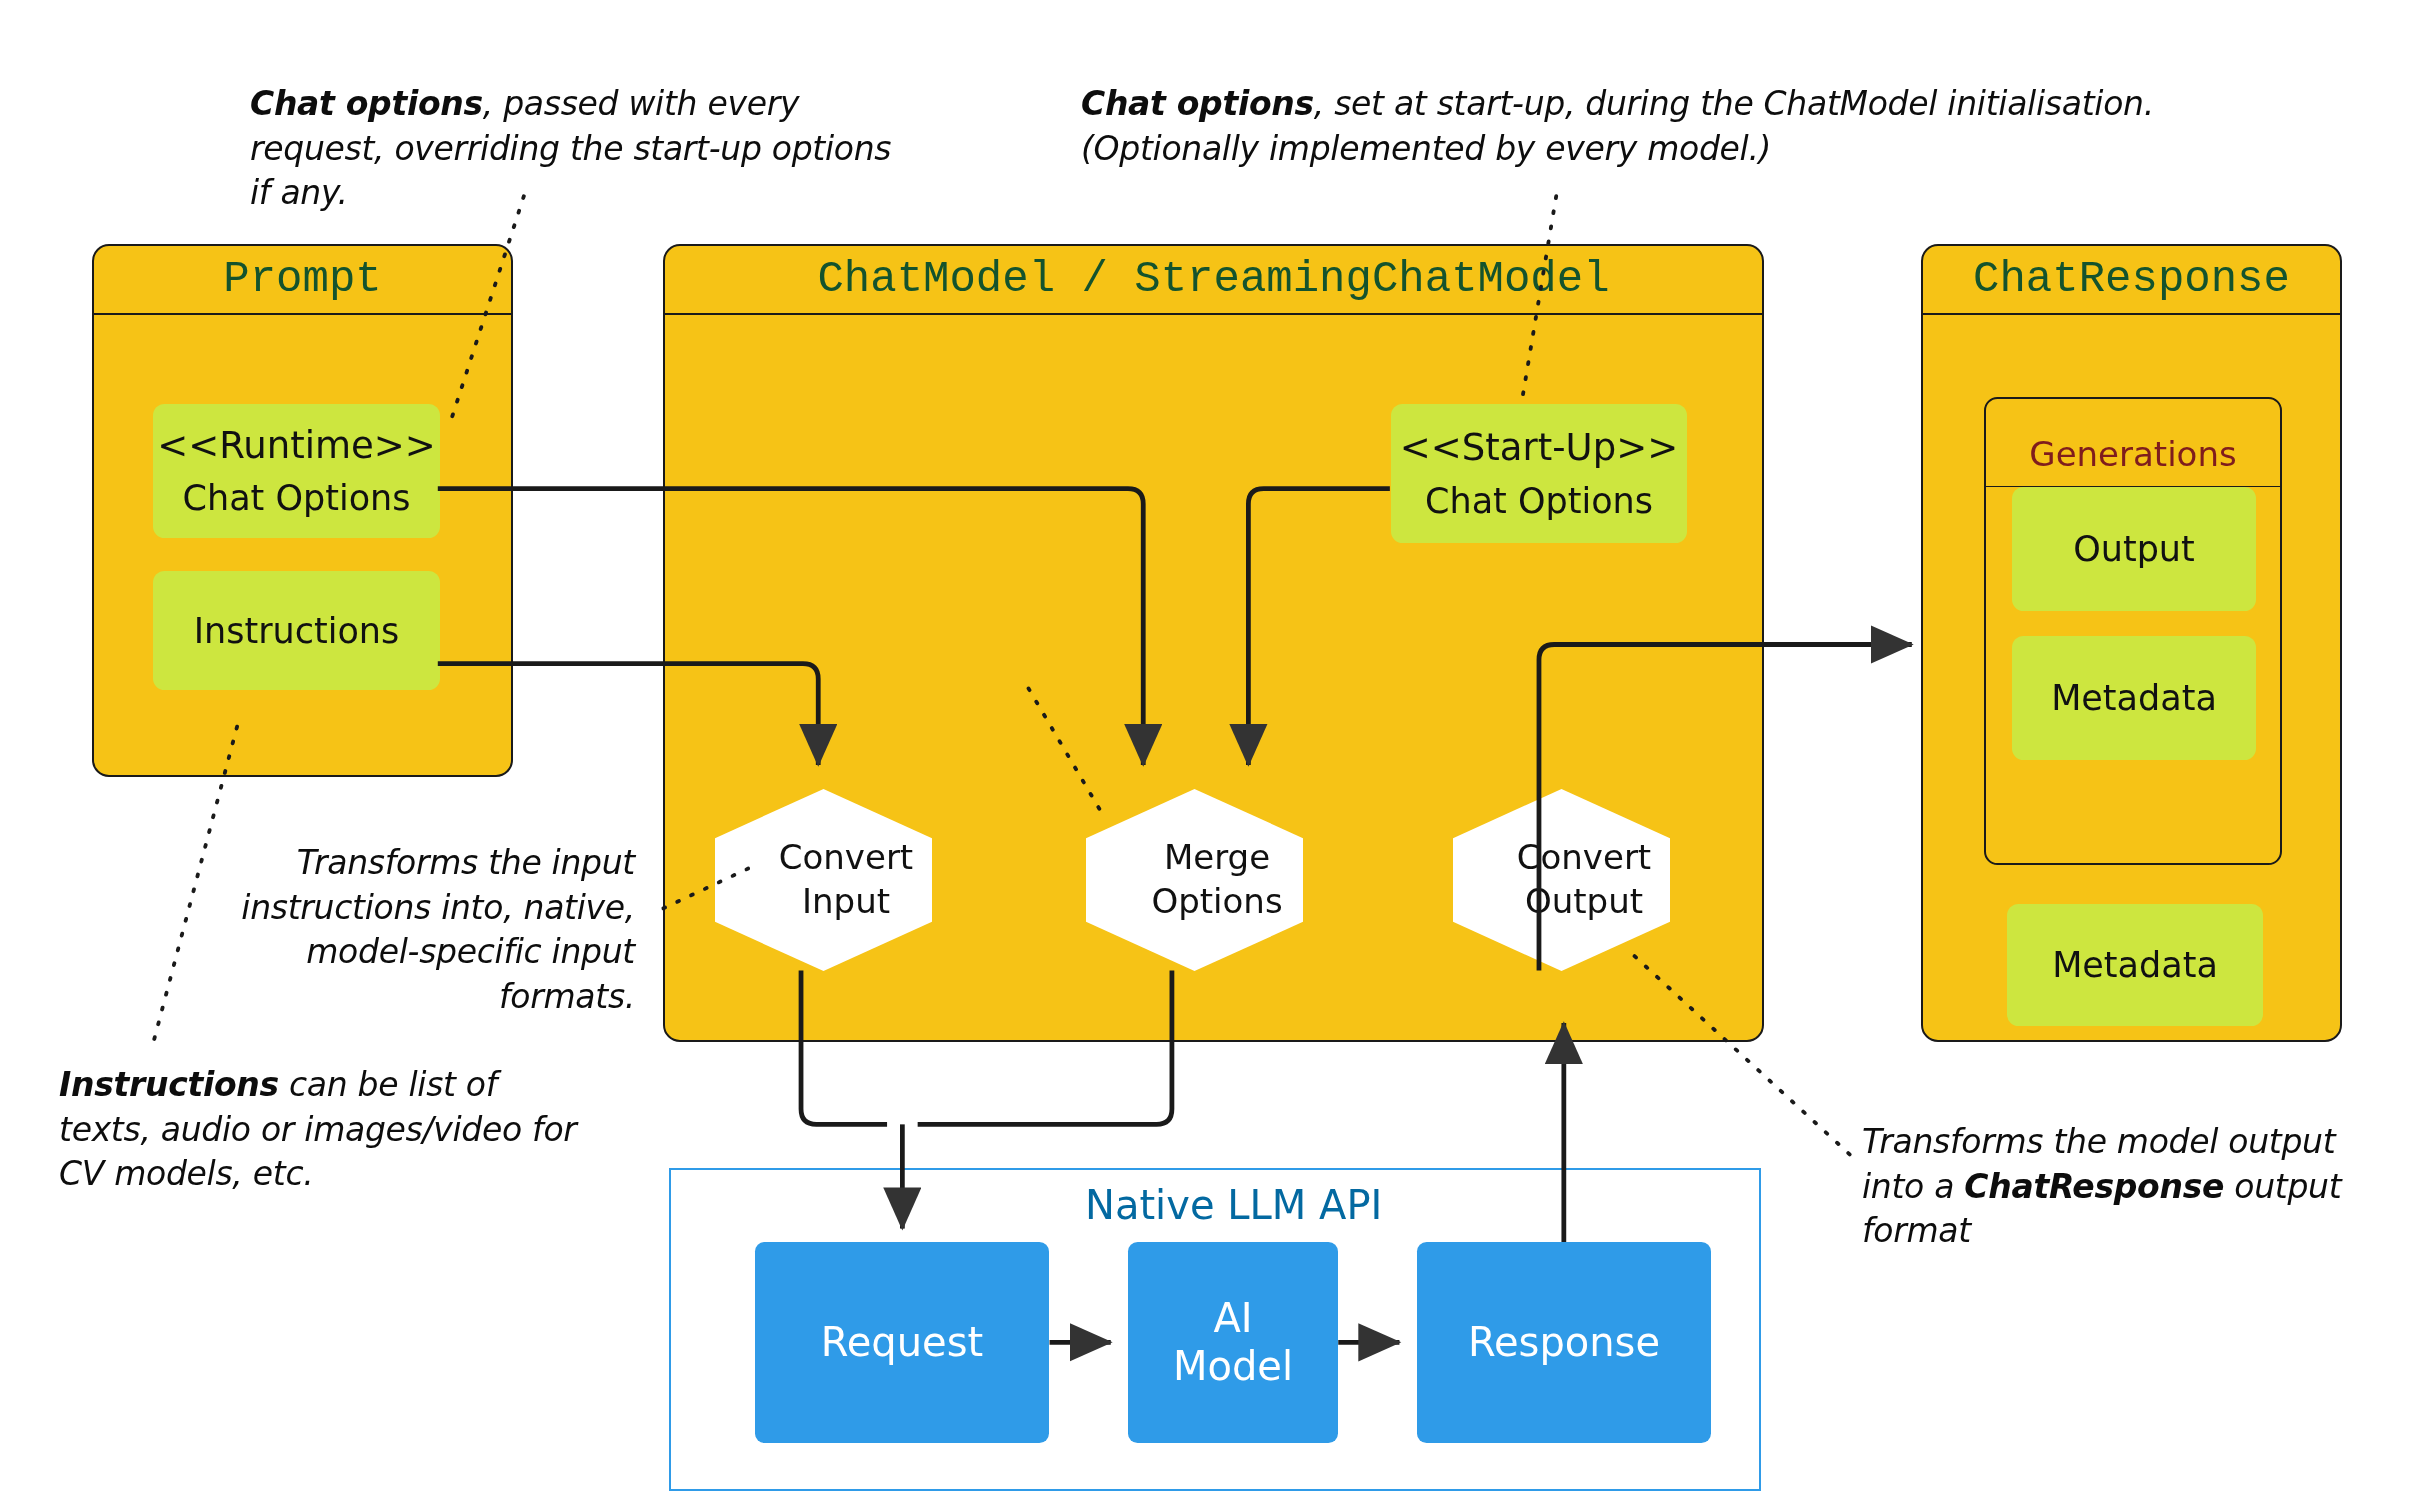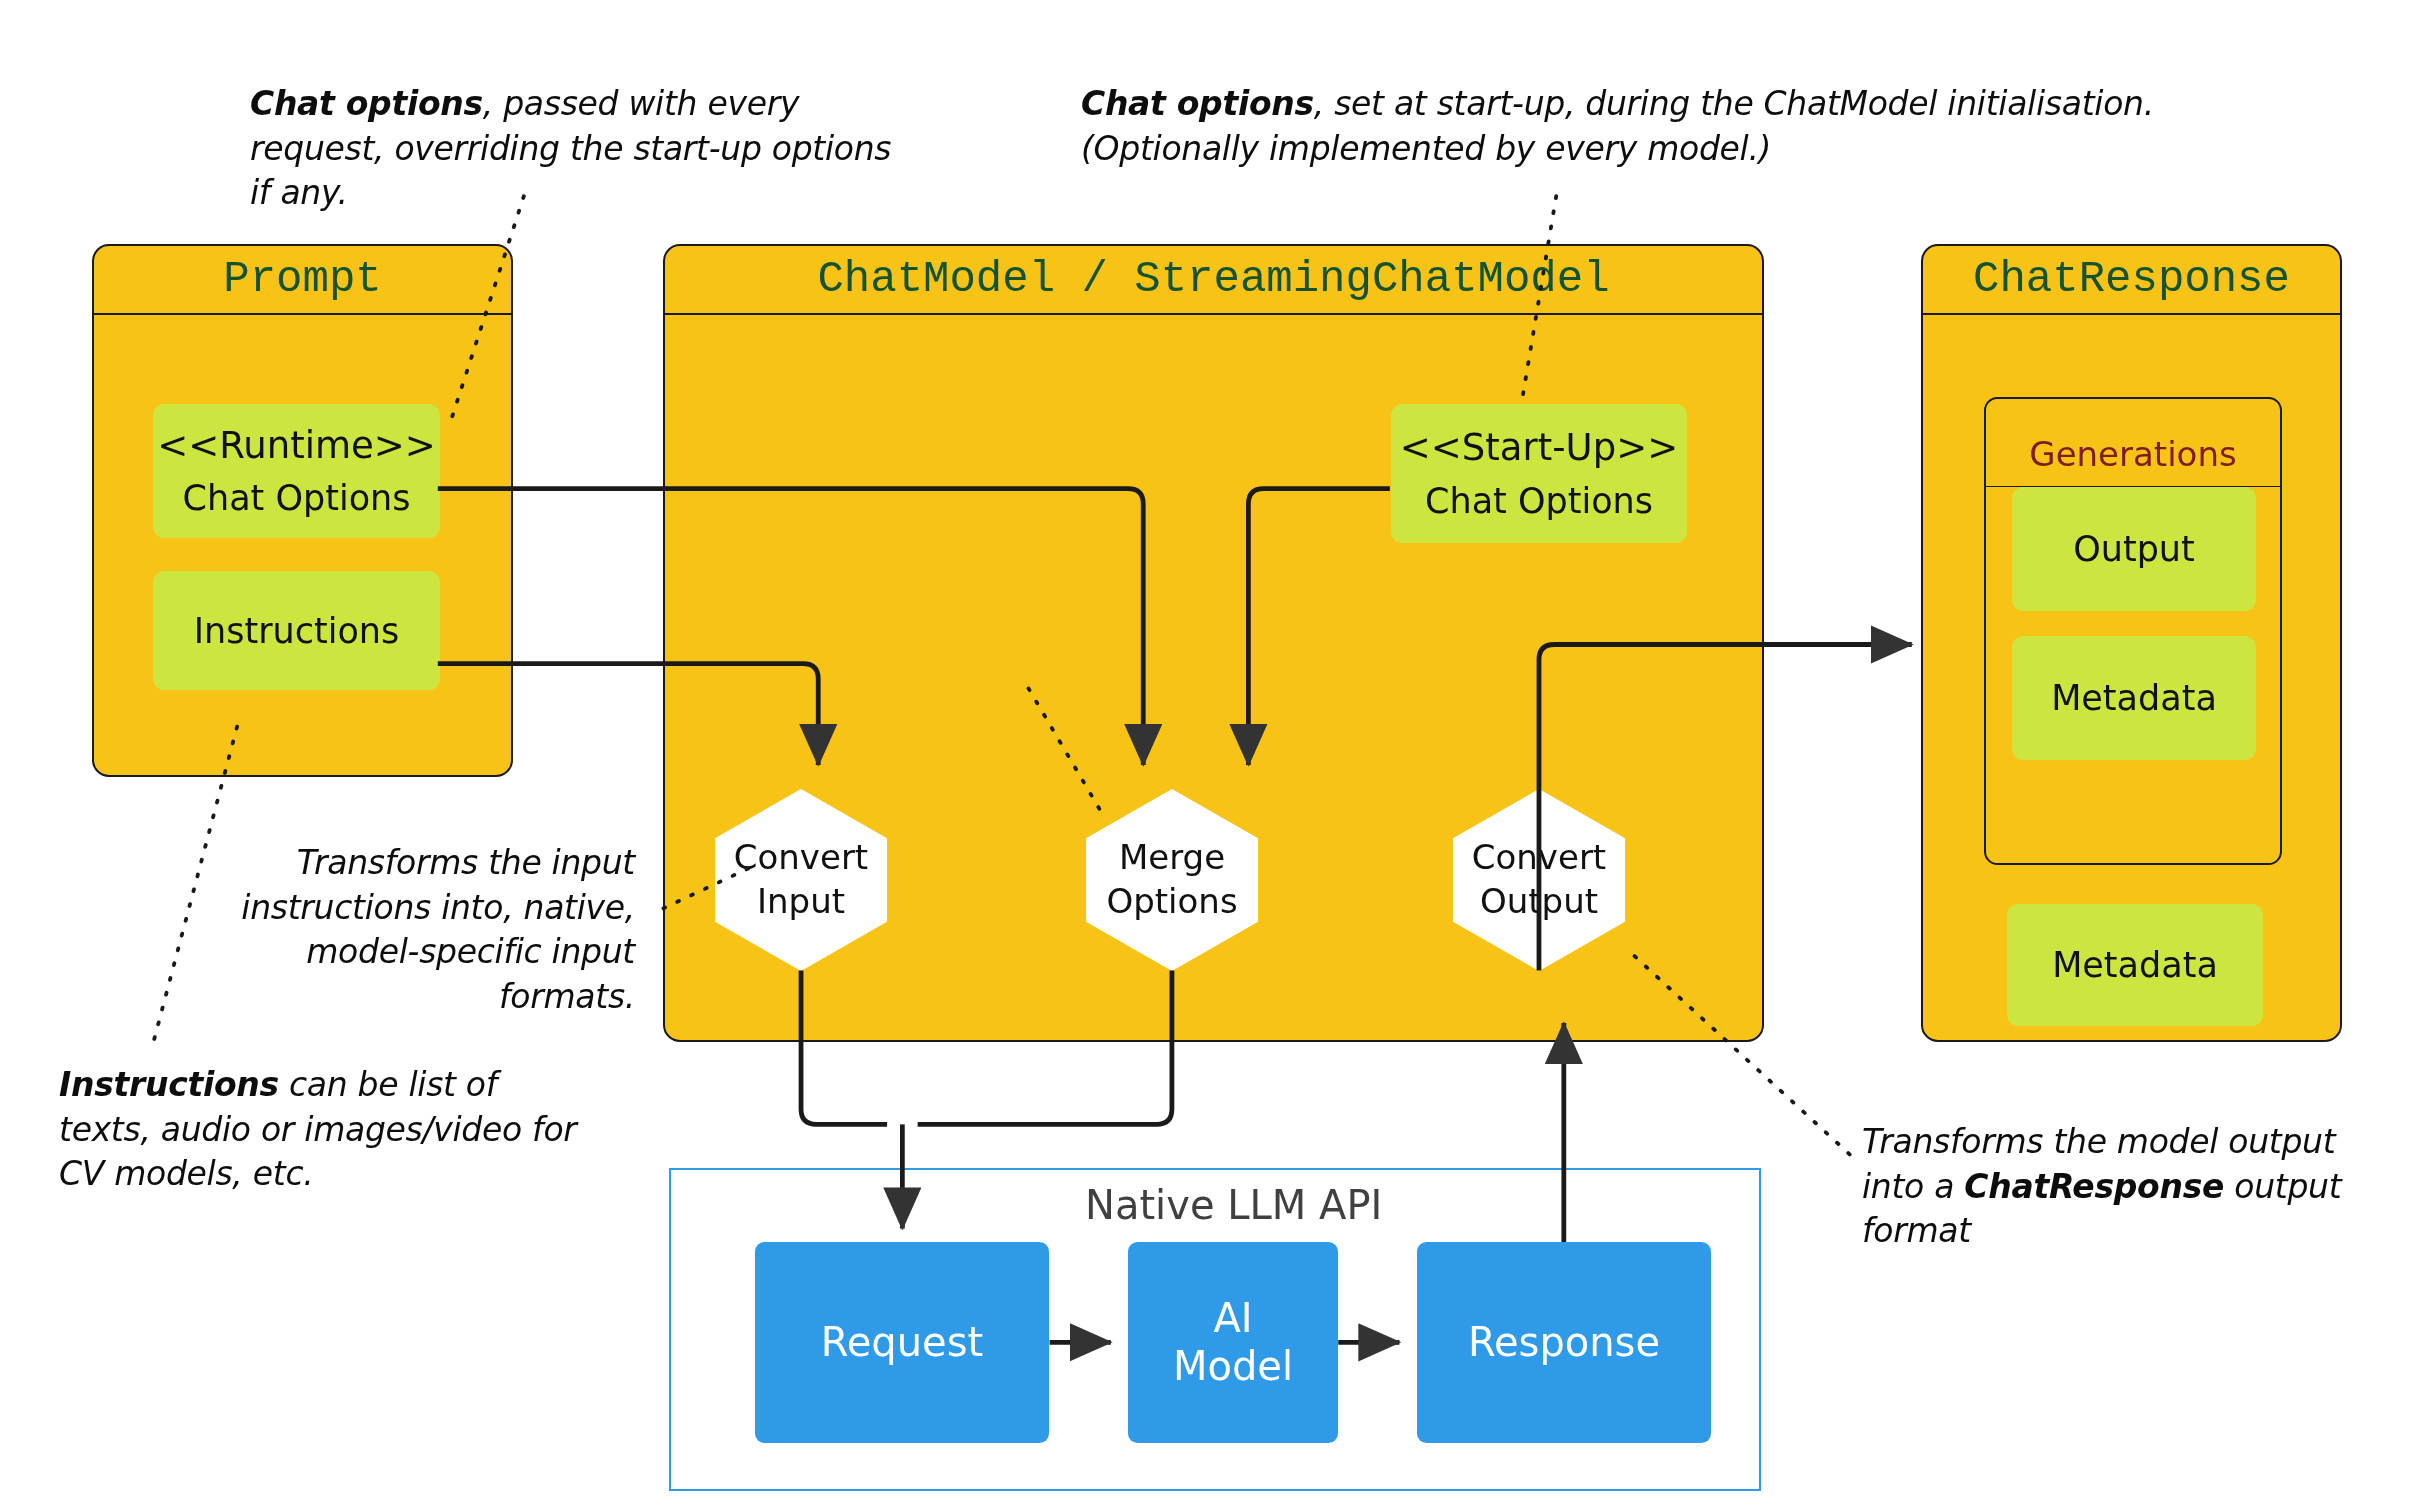--- a/index.html
+++ b/index.html
@@ -96,32 +96,33 @@
     clip-path: polygon(50% 0%, 100% 27%, 100% 73%, 50% 100%, 0% 73%, 0% 27%);
     display: flex;
     flex-direction: column;
     align-items: center;
     justify-content: center;
     font-size: 34px;
     color: #111;
     line-height: 1.28;
     text-align: center;
     font-family: "DejaVu Sans", sans-serif;
+    padding-left: 45px;
   }
 
   
   .api-panel {
     position: absolute;
     border: 2.9px solid #2F9BE8;
     background: #ffffff;
     box-sizing: border-box;
   }
   .api-title {
     position: absolute;
-    color: #404040;
+    color: #0369a1;
     font-size: 40px;
     font-family: "DejaVu Sans", sans-serif;
   }
   .api-box {
     position: absolute;
     background: #2F9BE8;
     border-radius: 9.6px;
     color: #ffffff;
     font-size: 40px;
     display: flex;

